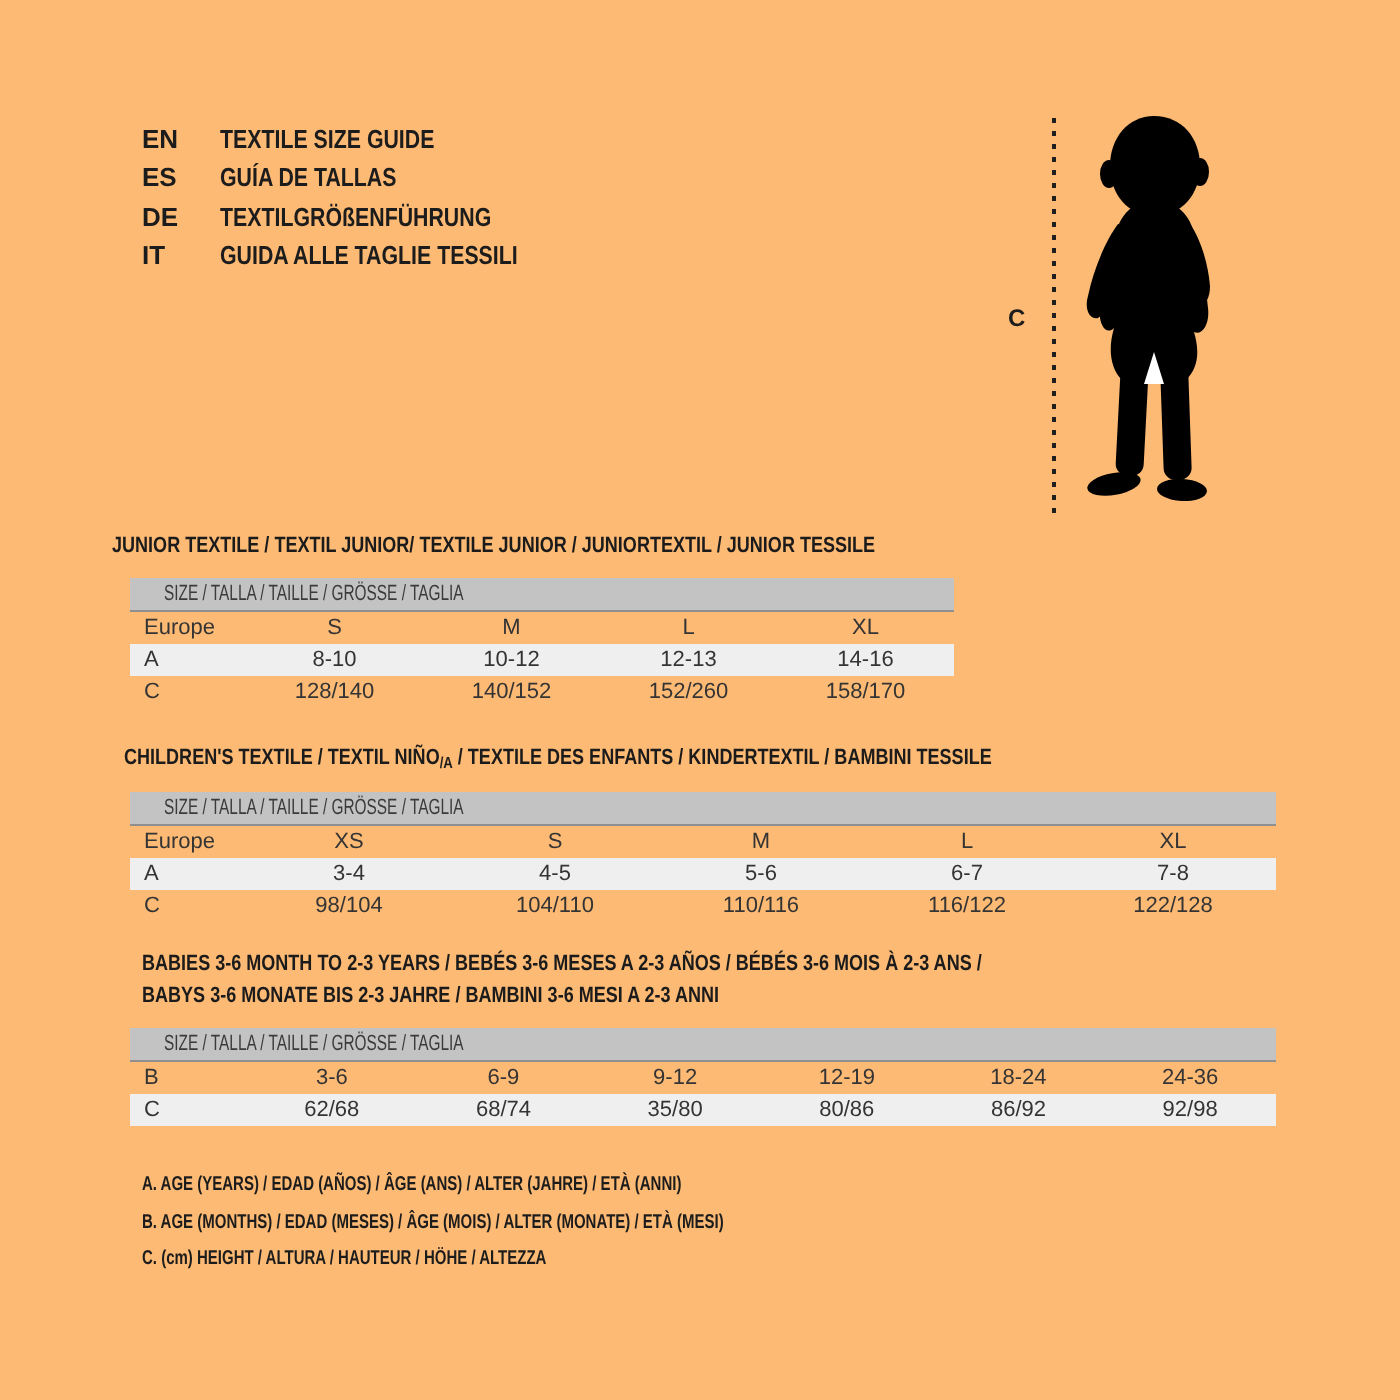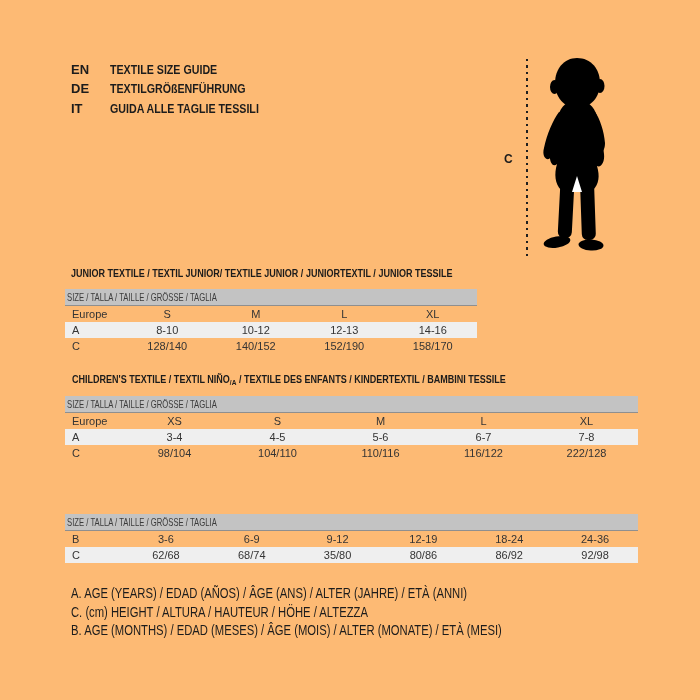--- a/index.html
+++ b/index.html
@@ -15,53 +15,57 @@
     font-size:13px;font-weight:bold;color:#1c1c1c;}
 
   
   .measure-c{position:absolute;left:504px;top:152px;font-size:12px;font-weight:bold;color:#1c1c1c;}
   .dash-line{position:absolute;left:526px;top:59px;width:2px;height:199px;
     background:repeating-linear-gradient(to bottom,#1f1f1f 0 2.5px,transparent 2.5px 6.5px);}
   .baby{position:absolute;left:531px;top:56px;width:92px;height:202px;}
 
   
   .tbl-title{position:absolute;font-size:11px;font-weight:bold;color:#1b1b1b;line-height:16px;}
-  .t1-title{left:71px;top:265px;}
-  .t2-title{left:72px;top:371px;}
+  .t1-title{left:56px;top:265px;}
+  .t2-title{left:62px;top:371px;}
   .t3-title{left:71px;top:474px;}
   .sub-a{font-size:8px;vertical-align:-2px;}
 
   
   .size-table{position:absolute;left:65px;}
   .t1{top:289px;width:412px;}
   .t2{top:396px;width:573px;}
   .t3{top:514px;width:573px;}
   .bar{height:17px;line-height:17px;background:#c3c3c3;border-bottom:1px solid #8f8f8f;
-    padding-left:2px;box-sizing:border-box;font-size:11px;color:#3b3b3b;}
+    padding-left:17px;box-sizing:border-box;font-size:11px;color:#3b3b3b;}
   .bar .cx{transform:scaleX(.7);}
   .trow{display:flex;height:16px;line-height:16.5px;font-size:11px;color:#343434;}
   .trow.shaded{background:#efefef;}
   .cell{white-space:nowrap;}
   .cell.lab{flex:0 0 58px;padding-left:7px;box-sizing:border-box;text-align:left;}
   .cell.val{flex:1;text-align:center;}
 
   
   .notes{position:absolute;left:71px;top:584px;}
-  .note-line{height:18.6px;line-height:18.6px;font-size:15px;font-weight:normal;color:#1c1c1c;}
+  .note-line{height:18.6px;line-height:18.6px;font-size:10px;font-weight:bold;color:#1c1c1c;}
   .note-line .cx{transform:scaleX(.75);}
 </style>
 </head>
 <body>
 
 <div class="page">
 
   <div class="langs">
     <div class="lang-row">
       <span>EN</span>
       <span class="cx">TEXTILE SIZE GUIDE</span>
+    </div>
+    <div class="lang-row">
+      <span>ES</span>
+      <span class="cx">GUÍA DE TALLAS</span>
     </div>
     <div class="lang-row">
       <span>DE</span>
       <span class="cx">TEXTILGRÖßENFÜHRUNG</span>
     </div>
     <div class="lang-row">
       <span>IT</span>
       <span class="cx">GUIDA ALLE TAGLIE TESSILI</span>
     </div>
   </div>
@@ -102,21 +106,21 @@
       <span class="cell lab">A</span>
       <span class="cell val">8-10</span>
       <span class="cell val">10-12</span>
       <span class="cell val">12-13</span>
       <span class="cell val">14-16</span>
     </div>
     <div class="trow">
       <span class="cell lab">C</span>
       <span class="cell val">128/140</span>
       <span class="cell val">140/152</span>
-      <span class="cell val">152/190</span>
+      <span class="cell val">152/260</span>
       <span class="cell val">158/170</span>
     </div>
   </div>
 
   <div class="tbl-title t2-title">
     <span class="cx"><span>CHILDREN'S TEXTILE / TEXTIL NIÑO</span><span class="sub-a">/A</span><span> / TEXTILE DES ENFANTS / KINDERTEXTIL / BAMBINI TESSILE</span></span>
   </div>
   <div class="size-table t2">
     <div class="bar">
       <span class="cx">SIZE / TALLA / TAILLE / GRÖSSE / TAGLIA</span>
@@ -136,25 +140,27 @@
       <span class="cell val">5-6</span>
       <span class="cell val">6-7</span>
       <span class="cell val">7-8</span>
     </div>
     <div class="trow">
       <span class="cell lab">C</span>
       <span class="cell val">98/104</span>
       <span class="cell val">104/110</span>
       <span class="cell val">110/116</span>
       <span class="cell val">116/122</span>
-      <span class="cell val">222/128</span>
+      <span class="cell val">122/128</span>
     </div>
   </div>
 
   <div class="tbl-title t3-title">
+    <div><span class="cx">BABIES 3-6 MONTH TO 2-3 YEARS / BEBÉS 3-6 MESES A 2-3 AÑOS / BÉBÉS 3-6 MOIS À 2-3 ANS /</span></div>
+    <div><span class="cx">BABYS 3-6 MONATE BIS 2-3 JAHRE / BAMBINI 3-6 MESI A 2-3 ANNI</span></div>
   </div>
   <div class="size-table t3">
     <div class="bar">
       <span class="cx">SIZE / TALLA / TAILLE / GRÖSSE / TAGLIA</span>
     </div>
     <div class="trow">
       <span class="cell lab">B</span>
       <span class="cell val">3-6</span>
       <span class="cell val">6-9</span>
       <span class="cell val">9-12</span>
@@ -171,20 +177,20 @@
       <span class="cell val">86/92</span>
       <span class="cell val">92/98</span>
     </div>
   </div>
 
   <div class="notes">
     <div class="note-line">
       <span class="cx">A. AGE (YEARS) / EDAD (AÑOS) / ÂGE (ANS) / ALTER (JAHRE) / ETÀ (ANNI)</span>
     </div>
     <div class="note-line">
-      <span class="cx">C. (cm) HEIGHT / ALTURA / HAUTEUR / HÖHE / ALTEZZA</span>
+      <span class="cx">B. AGE (MONTHS) / EDAD (MESES) / ÂGE (MOIS) / ALTER (MONATE) / ETÀ (MESI)</span>
     </div>
     <div class="note-line">
-      <span class="cx">B. AGE (MONTHS) / EDAD (MESES) / ÂGE (MOIS) / ALTER (MONATE) / ETÀ (MESI)</span>
+      <span class="cx">C. (cm) HEIGHT / ALTURA / HAUTEUR / HÖHE / ALTEZZA</span>
     </div>
   </div>
 
 </div>
 
 </body></html>

